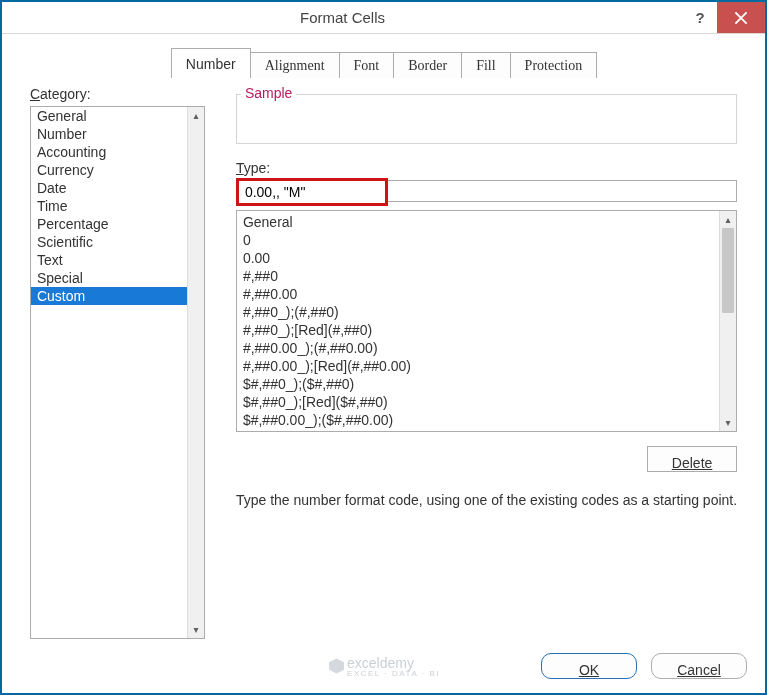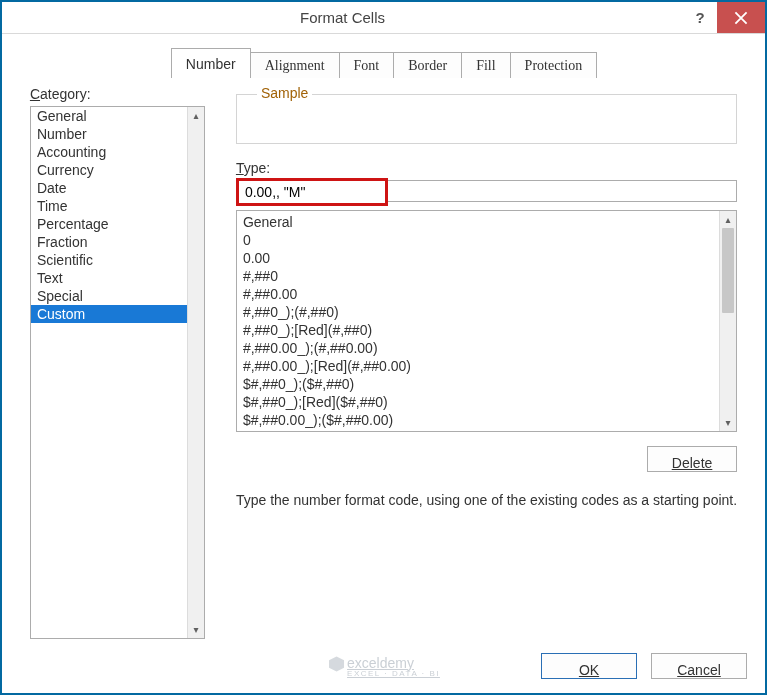--- a/index.html
+++ b/index.html
@@ -137,25 +137,25 @@
   
   .right-col { flex: 1; display: flex; flex-direction: column; }
   .sample-fieldset {
     border: 1px solid #d4d4d4;
     height: 50px;
     margin-top: 10px;
     position: relative;
   }
   .sample-fieldset .legend {
     position: absolute;
-    top: -10px; left: 20px;
+    top: -10px; left: 4px;
     background: #fff;
     padding: 0 4px;
     font-size: 14px;
-    color: #a16207;
+    color: #be185d;
   }
   .type-label { margin-top: 16px; font-size: 14px; }
   .type-input-wrap {
     border: 3px solid #d81a1a;
     border: 3px solid #d40000;
     border: 3px solid #ce1414;
     height: 28px; width: 152px;
     padding: 0;
     display: flex; align-items: center;
     margin-top: 1px;
@@ -226,35 +226,34 @@
     display: flex; align-items: center;
     justify-content: flex-end;
     gap: 14px;
     padding: 0 18px;
     border-top: 0;
     position: relative;
   }
   .watermark {
     position: absolute;
     left: 50%; transform: translateX(-50%);
-    display: flex; 
+    display: flex; align-items: center;
     gap: 2px;
     color: #9fa9b3;
     opacity: 0.55;
     font-size: 14px;
-    text-decoration: underline;
   }
   .watermark .wm-cube {
     width: 18px; height: 18px;
   }
   .watermark .wm-sub {
     font-size: 8px; letter-spacing: 1.5px;
     display: block; margin-top: -2px;
   }
-  .btn.ok, .btn.cancel { min-width: 96px; }
+  .btn.ok, .btn.cancel { min-width: 96px; border-radius: 10px; }
   .btn.ok { border: 1px solid #2a6fb5; }
 </style>
 </head>
 <body>
 
 <div class="outer-frame">
 
   <div class="titlebar">
     <div class="titlebar-title">Format Cells</div>
     <div class="titlebar-right">
@@ -286,21 +285,20 @@
         </div>
         <div class="category-list">
           <ul class="category-items" id="category-items">
               <li>General</li>
               <li>Number</li>
               <li>Accounting</li>
               <li>Currency</li>
               <li>Date</li>
               <li>Time</li>
               <li>Percentage</li>
-              <li>Fraction</li>
               <li>Scientific</li>
               <li>Text</li>
               <li>Special</li>
               <li class="selected">Custom</li>
             </ul>
           <div class="list-scrollbar">
             <div class="scroll-arrow up">▴</div>
             <div class="scroll-arrow down">▾</div>
           </div>
         </div>

